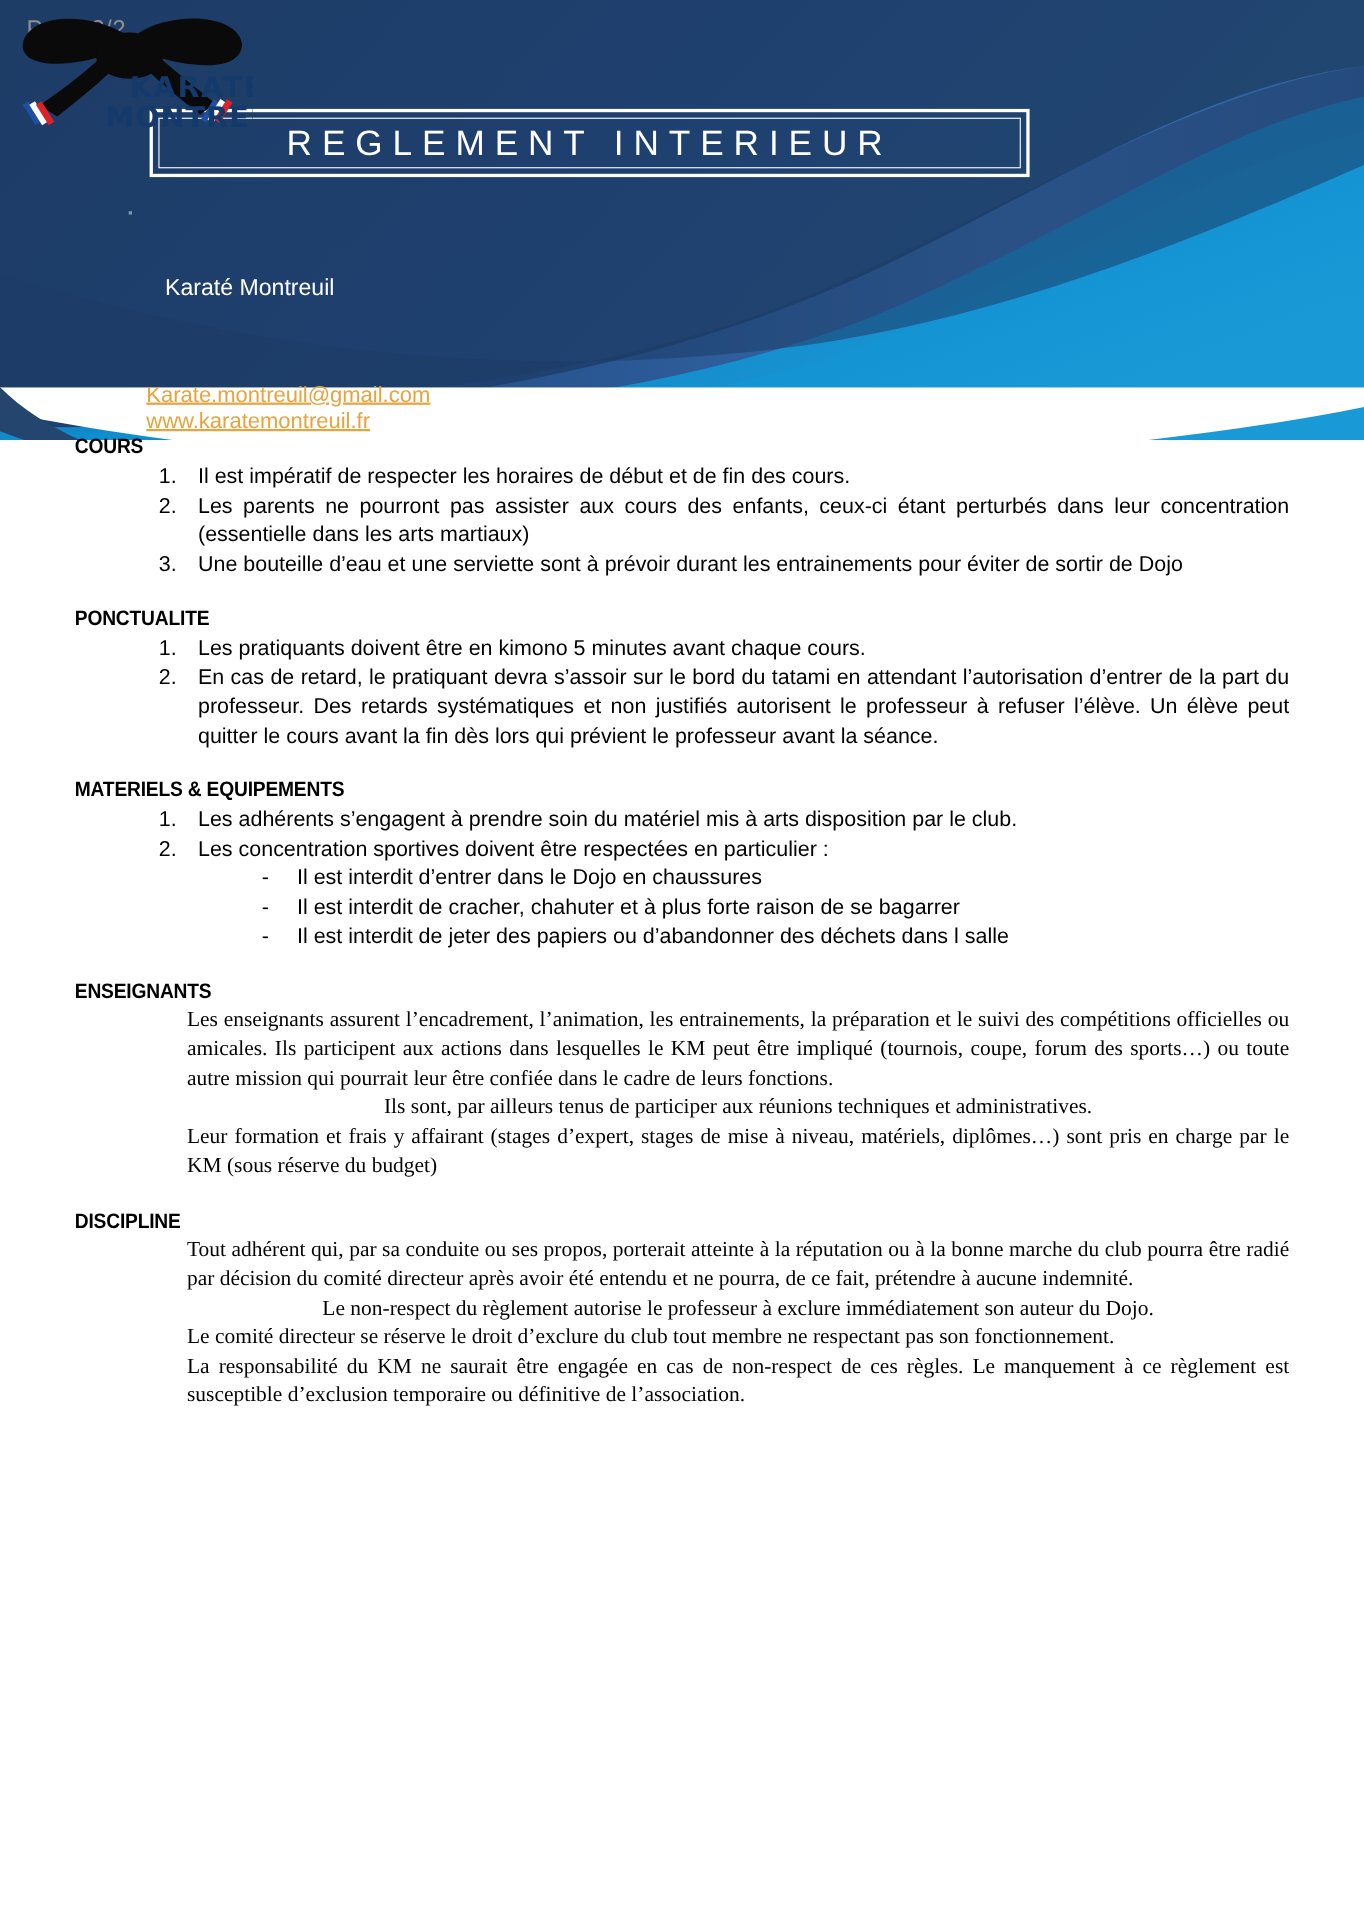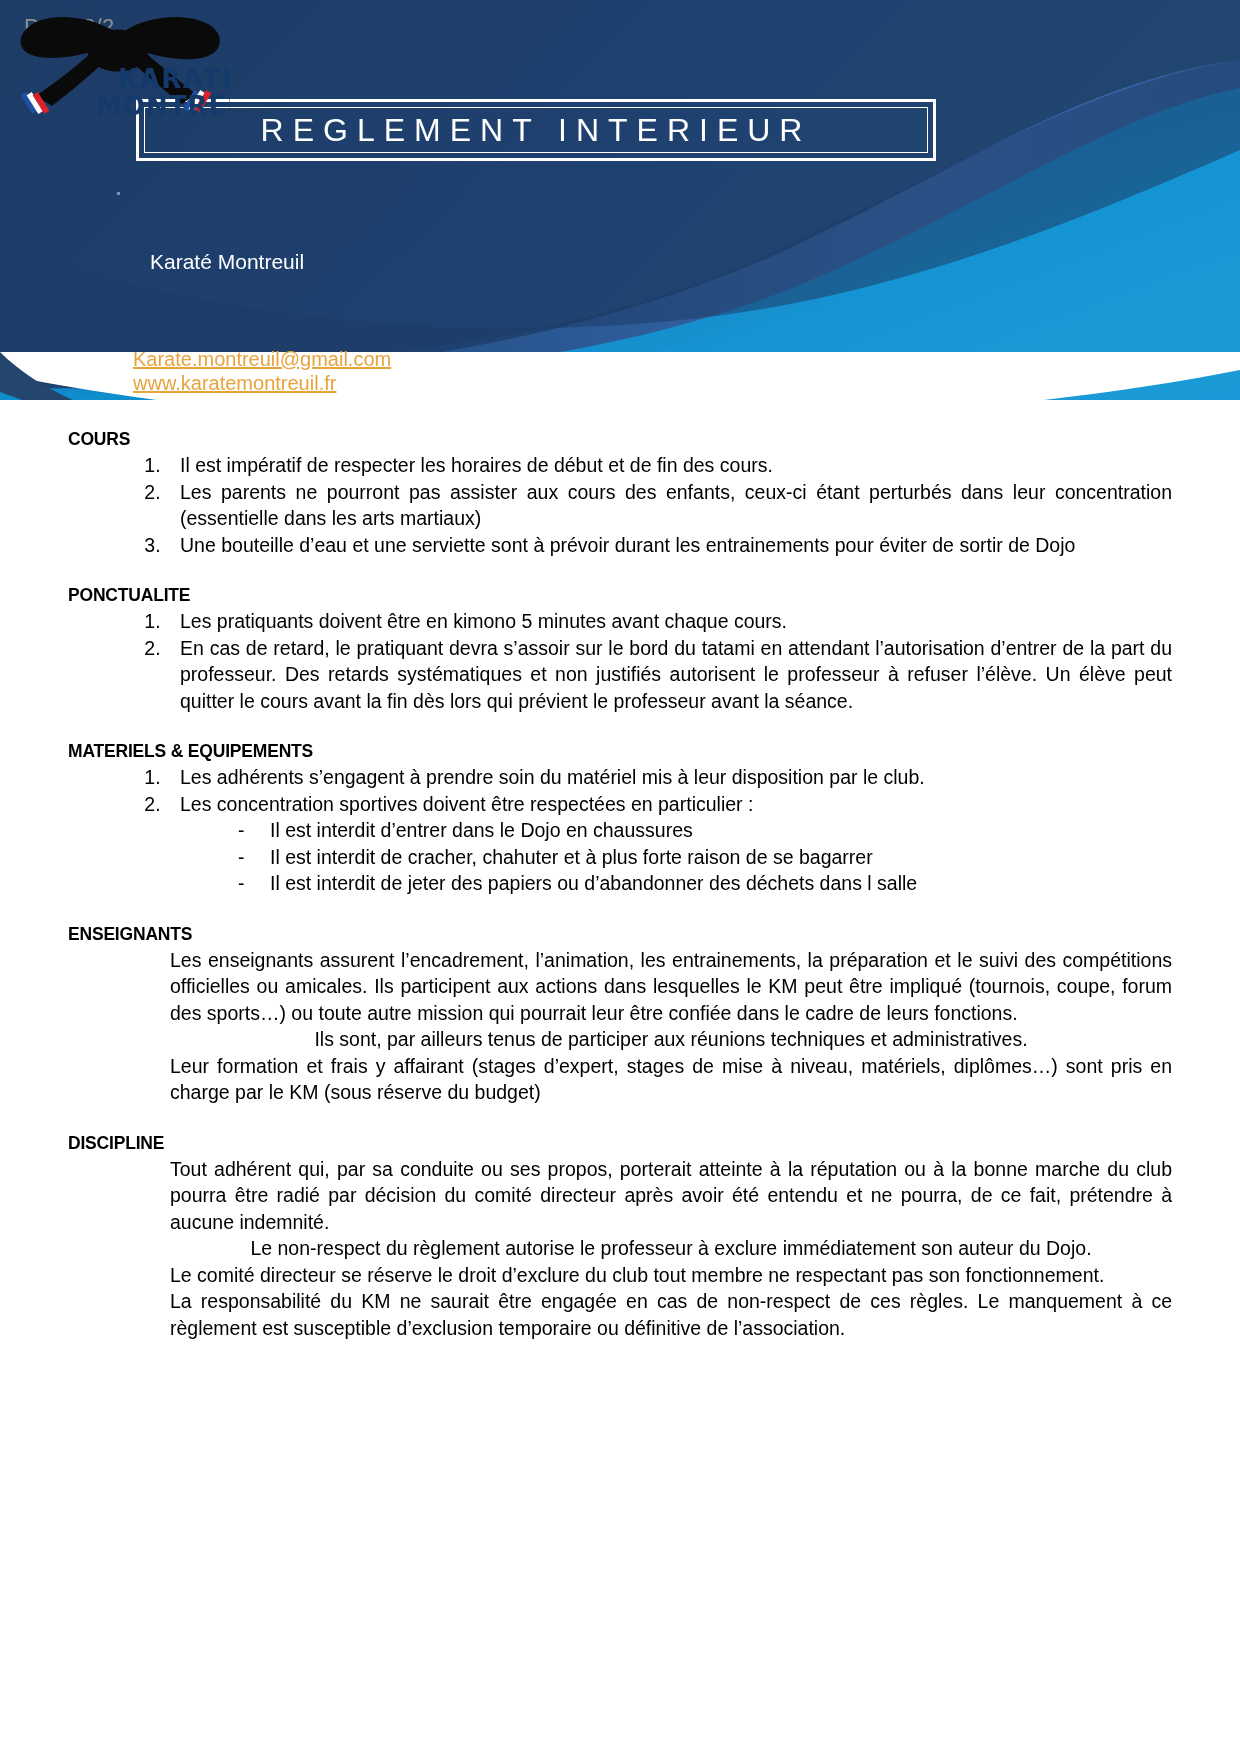--- a/index.html
+++ b/index.html
@@ -90,21 +90,21 @@
   .logo {
     position:absolute;
     left:855px; top:165px;
     width:230px; height:130px;
     z-index:7;
   }
 
   
   .content {
     position:absolute;
-    left:0; top:428px;
+    left:0; top:396px;
     width:1240px;
     padding:0 68px 0 68px;
   }
   .section { margin-bottom:26px; }
   .section-title {
     font-size:19px;
     font-weight:bold;
     color:#000000;
     margin:0 0 2px 0;
     letter-spacing:-0.2px;
@@ -143,20 +143,21 @@
     left:0; top:0;
   }
 
   .para-block { padding-left:102px; }
   .para-block p {
     margin:0;
     font-size:19.5px;
     line-height:26.5px;
     text-align:justify;
     color:#000;
+    font-family:Liberation Serif, serif;
   }
   .para-block p.nojust { text-align:center; }
 </style>
 </head>
 <body>
 
 <div class="header">
   <svg width="1240" height="400" viewBox="0 0 1240 400" xmlns="http://www.w3.org/2000/svg">
     <defs>
       <linearGradient id="gradTop" x1="0" y1="0" x2="1" y2="0">
@@ -260,21 +261,21 @@
     <div class="section-title">PONCTUALITE</div>
     <ol class="rules">
       <li>Les pratiquants doivent être en kimono 5 minutes avant chaque cours.</li>
       <li>En cas de retard, le pratiquant devra s’assoir sur le bord du tatami en attendant l’autorisation d’entrer de la part du professeur. Des retards systématiques et non justifiés autorisent le professeur à refuser l’élève. Un élève peut quitter le cours avant la fin dès lors qui prévient le professeur avant la séance.</li>
     </ol>
   </div>
 
   <div class="section">
     <div class="section-title">MATERIELS &amp; EQUIPEMENTS</div>
     <ol class="rules">
-      <li>Les adhérents s’engagent à prendre soin du matériel mis à leur disposition par le club.</li>
+      <li>Les adhérents s’engagent à prendre soin du matériel mis à arts disposition par le club.</li>
       <li>Les concentration sportives doivent être respectées en particulier :</li>
     </ol>
     <ul class="dashes">
       <li>Il est interdit d’entrer dans le Dojo en chaussures</li>
       <li>Il est interdit de cracher, chahuter et à plus forte raison de se bagarrer</li>
       <li>Il est interdit de jeter des papiers ou d’abandonner des déchets dans l salle</li>
     </ul>
   </div>
 
   <div class="section">

